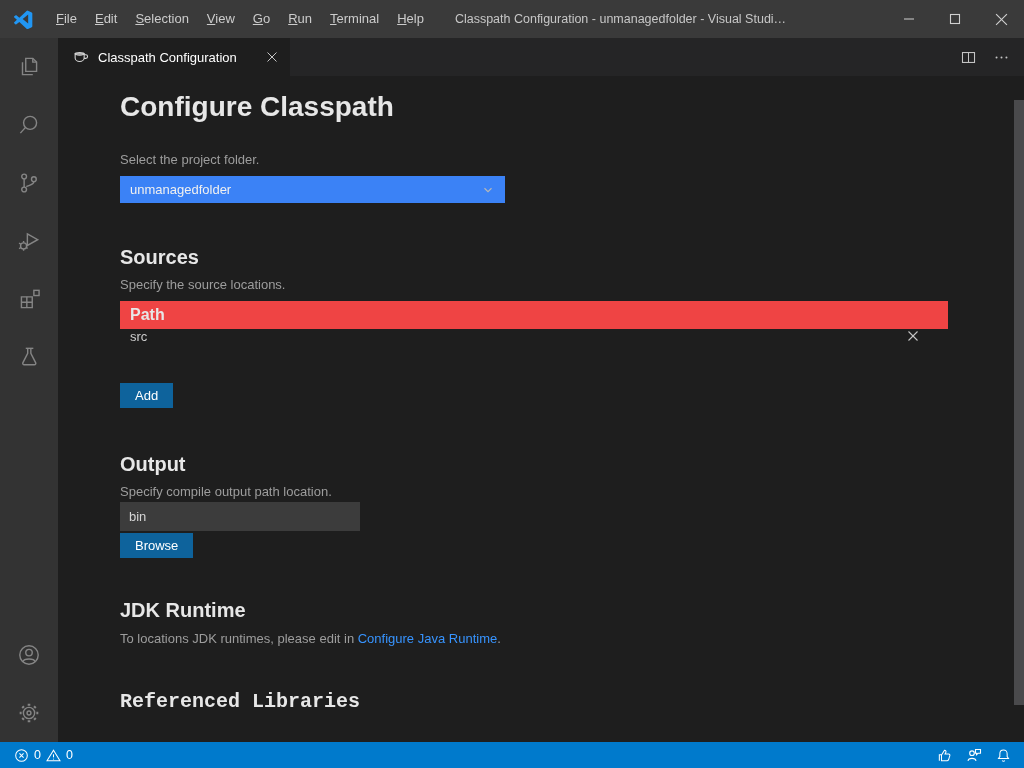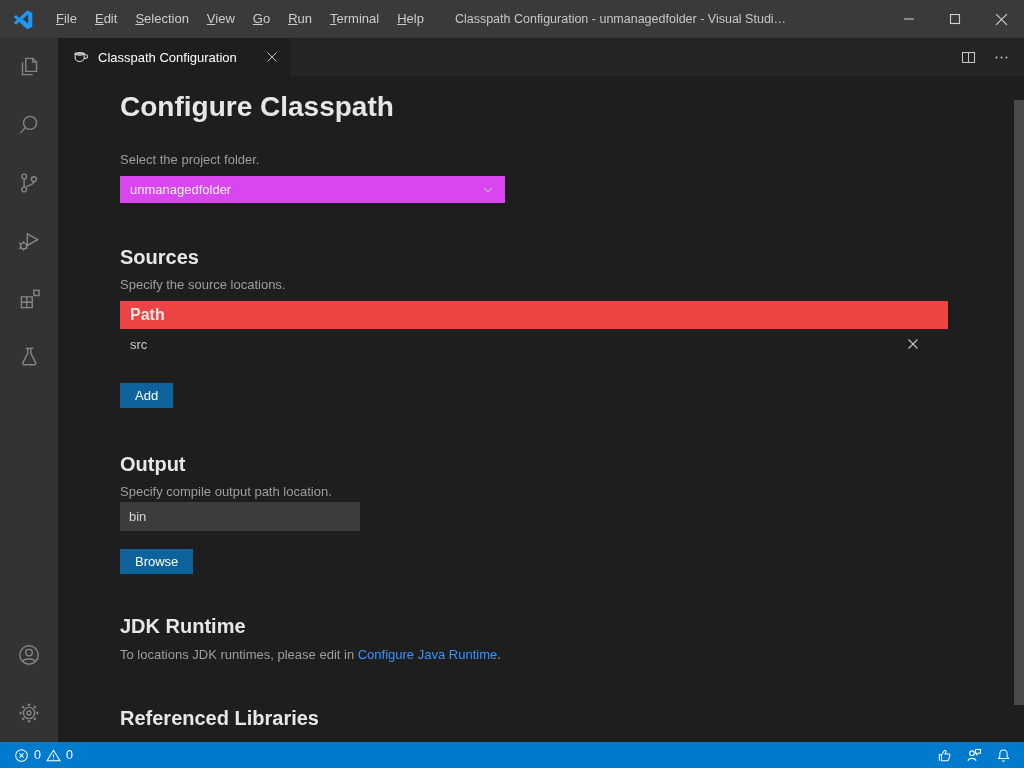--- a/index.html
+++ b/index.html
@@ -100,21 +100,21 @@
     font-size: 28px;
     font-weight: 600;
     color: #e7e7e7;
     line-height: 36px;
   }
   .field-label { color: #9d9d9d; font-size: 13px; margin-top: 27px; }
   .select-box {
     margin-top: 9px;
     width: 385px;
     height: 27px;
-    background: #d946ef;
+    background: #3b82f6;
     color: #f0f0f0;
     display: flex;
     align-items: center;
     padding: 0 10px;
     font-size: 13px;
   }
   .select-box .chevron { margin-left: auto; color: #b8b8b8; }
 
   .section-heading {
     font-size: 20px;
@@ -132,21 +132,20 @@
     display: flex;
     align-items: center;
     padding: 0 10px;
     font-weight: 700;
     color: #e7e7e7;
     font-size: 16px;
   }
   .path-row {
     height: 30px;
     display: flex;
-    align-items: center;
     padding: 0 10px;
     color: #cccccc;
     font-size: 13px;
   }
   .path-row .row-remove { margin-left: auto; margin-right: 18px; color: #c5c5c5; display: flex; }
 
   .btn {
     display: inline-block;
     margin-top: 24px;
     background: #0e639c;
@@ -163,27 +162,27 @@
     width: 240px;
     height: 29px;
     background: #3c3c3c;
     border: none;
     color: #d5d5d5;
     font-size: 13px;
     font-family: inherit;
     padding: 0 9px;
     display: block;
   }
-  .btn-browse { margin-top: 18px; }
+  .btn-browse { margin-top: 2px; }
 
   .mt-jdk { margin-top: 39px; }
   .para { color: #9d9d9d; font-size: 13px; margin-top: 8px; }
   .link { color: #3794ff; text-decoration: none; cursor: pointer; }
 
-  .mt-ref { margin-top: 43px; }
+  .mt-ref { margin-top: 43px; font-family: Liberation Mono, monospace; }
 
   .scrollbar-thumb {
     position: absolute;
     right: 0;
     top: 24px;
     width: 10px;
     height: 605px;
     background: #4a4a4c;
   }
 

